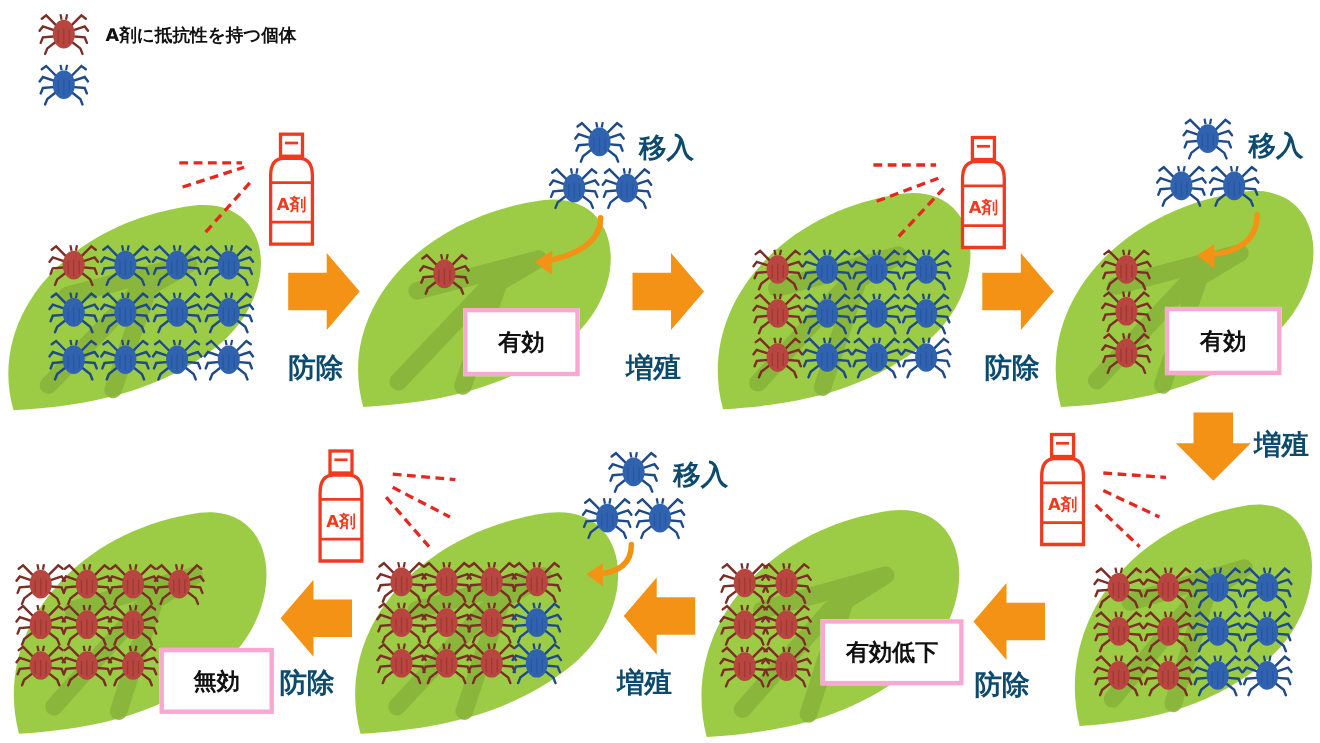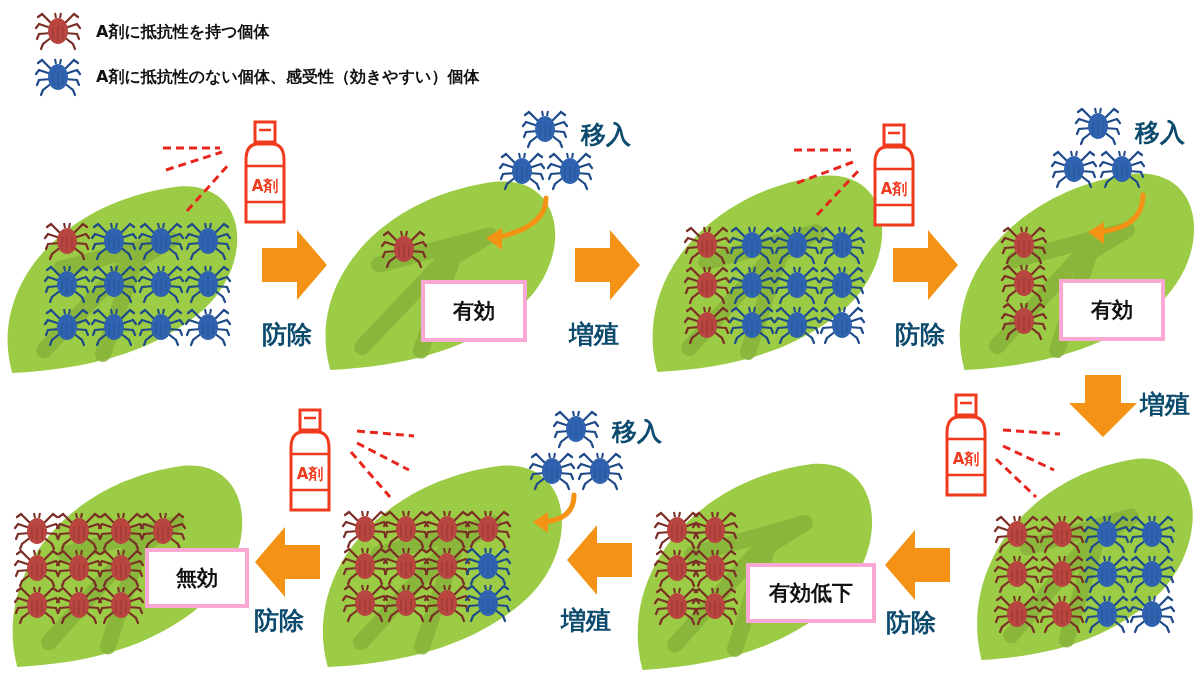--- a/index.html
+++ b/index.html
@@ -1238,21 +1238,20 @@
       <polygon points="575,248 610,248 610,230 640,265 610,300 610,282 575,282" fill="#f39214"></polygon>
       <polygon points="893,248 928,248 928,230 958,265 928,300 928,282 893,282" fill="#f39214"></polygon>
       <polygon points="1085,375 1121,375 1121,403 1137,403 1103,437 1069,403 1085,403" fill="#f39214"></polygon>
       <polygon points="950,548 915,548 915,530 885,565 915,600 915,582 950,582" fill="#f39214"></polygon>
       <polygon points="632,543 597,543 597,525 567,560 597,595 597,577 632,577" fill="#f39214"></polygon>
       <polygon points="320,545 285,545 285,527 255,562 285,597 285,579 320,579" fill="#f39214"></polygon>
     </svg>
 
   
   <span class="legend-text" style="left:96px; top:22px;">A剤に抵抗性を持つ個体</span>
-  <span class="legend-text" style="left:96px; top:67px;">A剤に抵抗性のない個体、感受性（効きやすい）個体</span>
 
   
   <span class="lbl" style="left:262px; top:318px;">防除</span>
   <span class="lbl" style="left:569px; top:318px;">増殖</span>
   <span class="lbl" style="left:895px; top:318px;">防除</span>
   <span class="lbl" style="left:1140px; top:388px;">増殖</span>
   
   <span class="lbl" style="left:886px; top:606px;">防除</span>
   <span class="lbl" style="left:561px; top:604px;">増殖</span>
   <span class="lbl" style="left:254px; top:604px;">防除</span>
@@ -1265,16 +1264,16 @@
   
   <div class="box" style="left:421px; top:280px; width:98px; height:54px;">
       <span>有効</span>
     </div>
   <div class="box" style="left:1059px; top:279px; width:98px; height:54px;">
       <span>有効</span>
     </div>
   <div class="box" style="left:746px; top:563px; width:122px; height:52px;">
       <span>有効低下</span>
     </div>
-  <div class="box" style="left:145px; top:548px; width:96px; height:52px;">
+  <div class="box" style="left:145px; top:589px; width:96px; height:52px;">
       <span>無効</span>
     </div>
 </div>
 
 </body></html>

